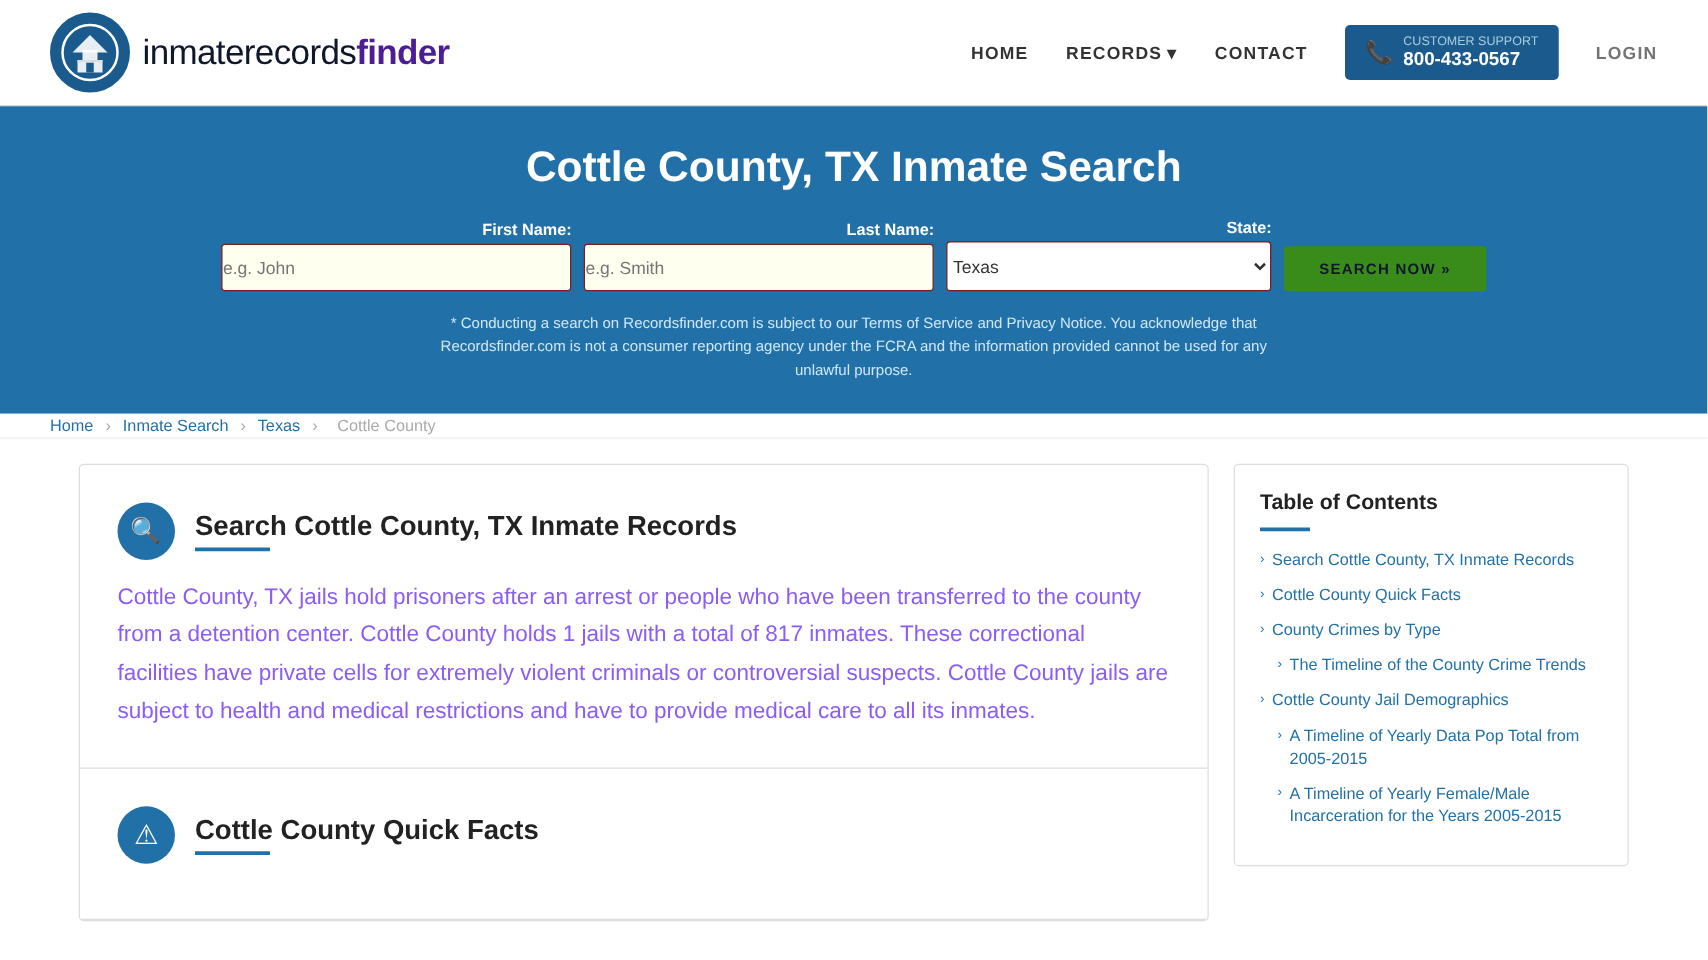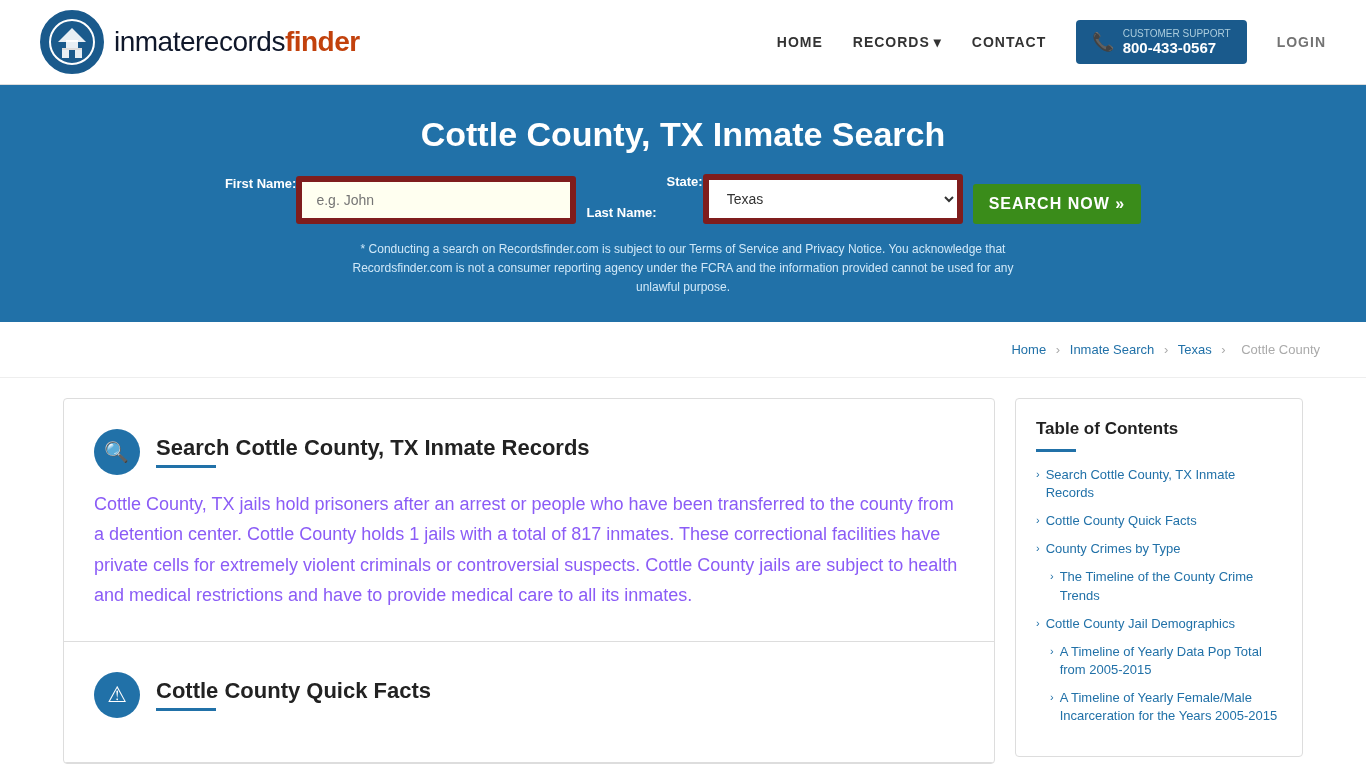--- a/index.html
+++ b/index.html
@@ -90,68 +90,67 @@
     }
     .search-form {
       display: flex;
       align-items: flex-end;
       justify-content: center;
       gap: 10px;
       margin-bottom: 16px;
     }
     .field-group {
       display: flex;
-      flex-direction: row;
-      align-items: flex-start;
+      flex-direction: column;
+      align-items: flex-end;
     }
     .field-group label {
       font-size: 13px;
       color: #fff;
       margin-bottom: 4px;
       font-weight: 600;
     }
     .field-group input, .field-group select {
-      padding: 10px 14px;
+      padding: 10px 0;
       font-size: 14px;
-      border: 6px solid #7f1d1d;
+      border: 1px solid #7f1d1d;
       border-radius: 3px;
       background: #fffff0;
       color: #aaa;
       outline: none;
     }
     .field-group input { width: 280px; }
     .field-group select { width: 260px; color: #333; background: #fff; }
     .search-btn {
       background: #3a8c1a;
-      color: #ffffff;
-      font-size: 16px;
-      font-weight: 700;
-      padding: 11px 16px;
+      color: #0f172a;
+      font-size: 12px;
+      font-weight: 700;
+      padding: 11px 28px;
       border: none;
       border-radius: 3px;
       cursor: pointer;
       letter-spacing: 1px;
       white-space: nowrap;
     }
     .disclaimer {
       font-size: 12px;
       color: #d0e8f8;
       max-width: 700px;
       margin: 0 auto;
       line-height: 1.6;
     }
 
     
     .breadcrumb {
-      padding: 20px 40px;
+      padding: 2px 40px;
       background: #fff;
       border-bottom: 1px solid #eee;
       font-size: 13px;
       color: #666;
-      text-align: right;
     }
     .breadcrumb a { color: #2171a8; text-decoration: none; }
     .breadcrumb span { margin: 0 6px; color: #aaa; }
 
     
     .main-layout {
       display: flex;
       max-width: 1280px;
       margin: 20px auto;
       padding: 0 20px;
@@ -198,21 +197,21 @@
     }
     .section-body {
       font-size: 18px;
       line-height: 1.7;
       color: #8b5cf6;
       margin-top: 10px;
     }
 
     
     .sidebar-toc {
-      width: 288px;
+      width: 316px;
       flex-shrink: 0;
     }
     .toc-box {
       border: 1px solid #ddd;
       border-radius: 4px;
       padding: 20px;
     }
     .toc-box h3 {
       font-size: 17px;
       font-weight: 700;
@@ -255,21 +254,21 @@
       <svg viewBox="0 0 48 48" fill="none" xmlns="http://www.w3.org/2000/svg">
         <circle cx="24" cy="24" r="22" fill="#1a5a8c" stroke="#fff" stroke-width="2"></circle>
         <rect x="14" y="30" width="20" height="10" fill="#fff" opacity="0.9"></rect>
         <rect x="18" y="22" width="12" height="10" fill="#fff" opacity="0.9"></rect>
         <polygon points="24,10 10,24 38,24" fill="#fff" opacity="0.9"></polygon>
         <rect x="21" y="32" width="6" height="8" fill="#1a5a8c"></rect>
         <rect x="14" y="30" width="20" height="2" fill="#ddd"></rect>
       </svg>
     </div>
     <div class="logo-text">
-      <span>inmaterecords</span><span style="color:#c2410c;font-weight:900;">finder</span>
+      <span>inmaterecords</span><span style="color:#4c1d95;font-weight:900;">finder</span>
     </div>
   </div>
   <nav class="nav">
     <a class="nav-item">HOME</a>
     <a class="nav-item records">
       <span>RECORDS</span>
       <span>▾</span>
     </a>
     <a class="nav-item">CONTACT</a>
     <div class="customer-support">
@@ -285,20 +284,21 @@
 
 <section class="hero">
   <h1>Cottle County, TX Inmate Search</h1>
   <div class="search-form">
     <div class="field-group">
       <label>First Name:</label>
       <input type="text" placeholder="e.g. John" style="">
     </div>
     <div class="field-group">
       <label>Last Name:</label>
+      <input type="text" placeholder="e.g. Smith" style="">
     </div>
     <div class="field-group">
       <label>State:</label>
       <select>
       <option value="Alabama">Alabama</option><option value="Alaska">Alaska</option><option value="Arizona">Arizona</option><option value="Arkansas">Arkansas</option><option value="California">California</option><option value="Colorado">Colorado</option><option value="Connecticut">Connecticut</option><option value="Delaware">Delaware</option><option value="Florida">Florida</option><option value="Georgia">Georgia</option><option value="Hawaii">Hawaii</option><option value="Idaho">Idaho</option><option value="Illinois">Illinois</option><option value="Indiana">Indiana</option><option value="Iowa">Iowa</option><option value="Kansas">Kansas</option><option value="Kentucky">Kentucky</option><option value="Louisiana">Louisiana</option><option value="Maine">Maine</option><option value="Maryland">Maryland</option><option value="Massachusetts">Massachusetts</option><option value="Michigan">Michigan</option><option value="Minnesota">Minnesota</option><option value="Mississippi">Mississippi</option><option value="Missouri">Missouri</option><option value="Montana">Montana</option><option value="Nebraska">Nebraska</option><option value="Nevada">Nevada</option><option value="New Hampshire">New Hampshire</option><option value="New Jersey">New Jersey</option><option value="New Mexico">New Mexico</option><option value="New York">New York</option><option value="North Carolina">North Carolina</option><option value="North Dakota">North Dakota</option><option value="Ohio">Ohio</option><option value="Oklahoma">Oklahoma</option><option value="Oregon">Oregon</option><option value="Pennsylvania">Pennsylvania</option><option value="Rhode Island">Rhode Island</option><option value="South Carolina">South Carolina</option><option value="South Dakota">South Dakota</option><option value="Tennessee">Tennessee</option><option value="Texas" selected="">Texas</option><option value="Utah">Utah</option><option value="Vermont">Vermont</option><option value="Virginia">Virginia</option><option value="Washington">Washington</option><option value="West Virginia">West Virginia</option><option value="Wisconsin">Wisconsin</option><option value="Wyoming">Wyoming</option></select>
     </div>
     <button class="search-btn">SEARCH NOW »</button>
   </div>
   <p class="disclaimer">* Conducting a search on Recordsfinder.com is subject to our Terms of Service and Privacy Notice. You acknowledge that Recordsfinder.com is not a consumer reporting agency under the FCRA and the information provided cannot be used for any unlawful purpose.</p>
 </section>

